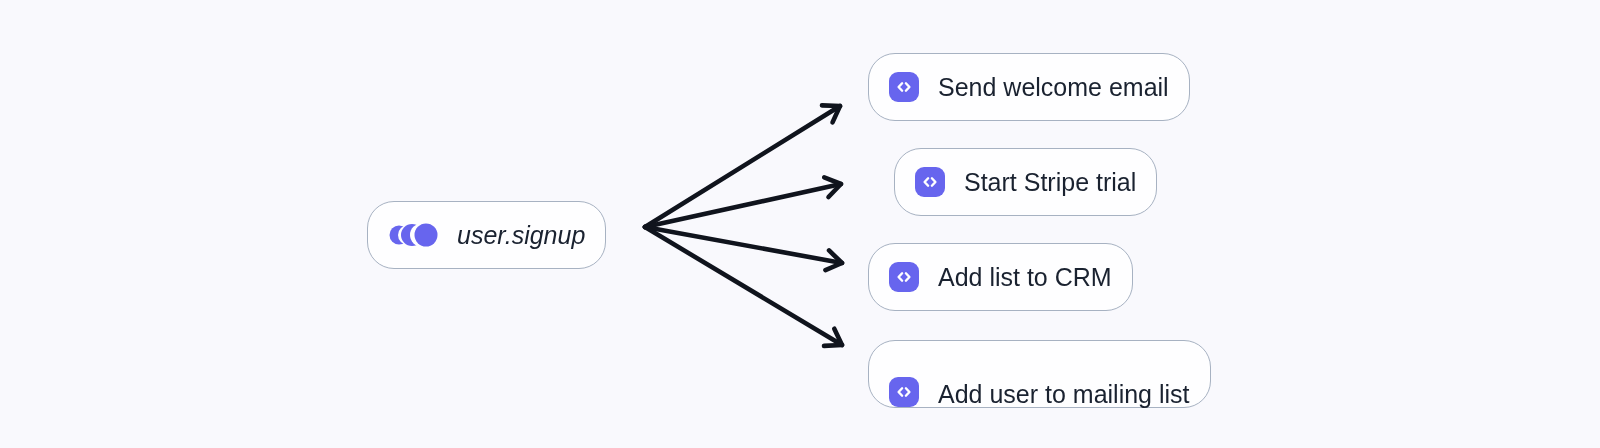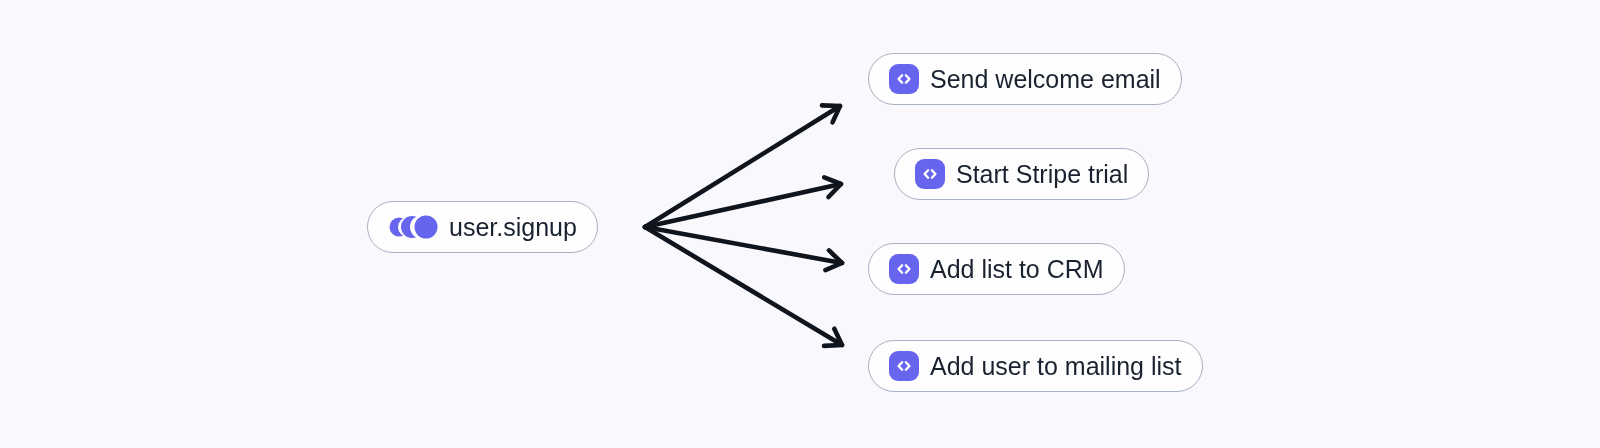--- a/index.html
+++ b/index.html
@@ -17,42 +17,42 @@
     background:var(--bg);
     font-family:"Liberation Sans","DejaVu Sans",sans-serif;
     overflow:hidden;
   }
   .arrow-layer{
     position:absolute;left:0;top:0;width:1600px;height:448px;
     pointer-events:none;
   }
   .node{
     position:absolute;
-    height:52px;
+    height:68px;
     display:inline-flex;
     align-items:center;
-    gap:11px;
+    gap:19px;
     padding:0 20px;
     background:var(--node-fill);
     border:1.5px solid var(--node-border);
     border-radius:27px;
     box-sizing:border-box;
     font-size:25px;
     font-weight:500;
     color:var(--text);
     white-space:nowrap;
     cursor:default;
   }
   .node-label{line-height:1;}
-  .event-node{left:367px;top:201px;}
+  .event-node{left:367px;top:201px;font-style:italic;}
   .event-icon{display:inline-flex;align-items:center;}
   .job-1{left:868px;top:53px;}
   .job-2{left:894px;top:148px;}
   .job-3{left:868px;top:243px;}
-  .job-4{left:868px;top:340px;}
+  .job-4{left:868px;top:340px;align-items:flex-end;}
   .code-badge{
     width:30px;height:30px;
     border-radius:9px;
     background:var(--accent);
     display:inline-flex;
     align-items:center;
     justify-content:center;
     flex:0 0 auto;
   }
 </style>

